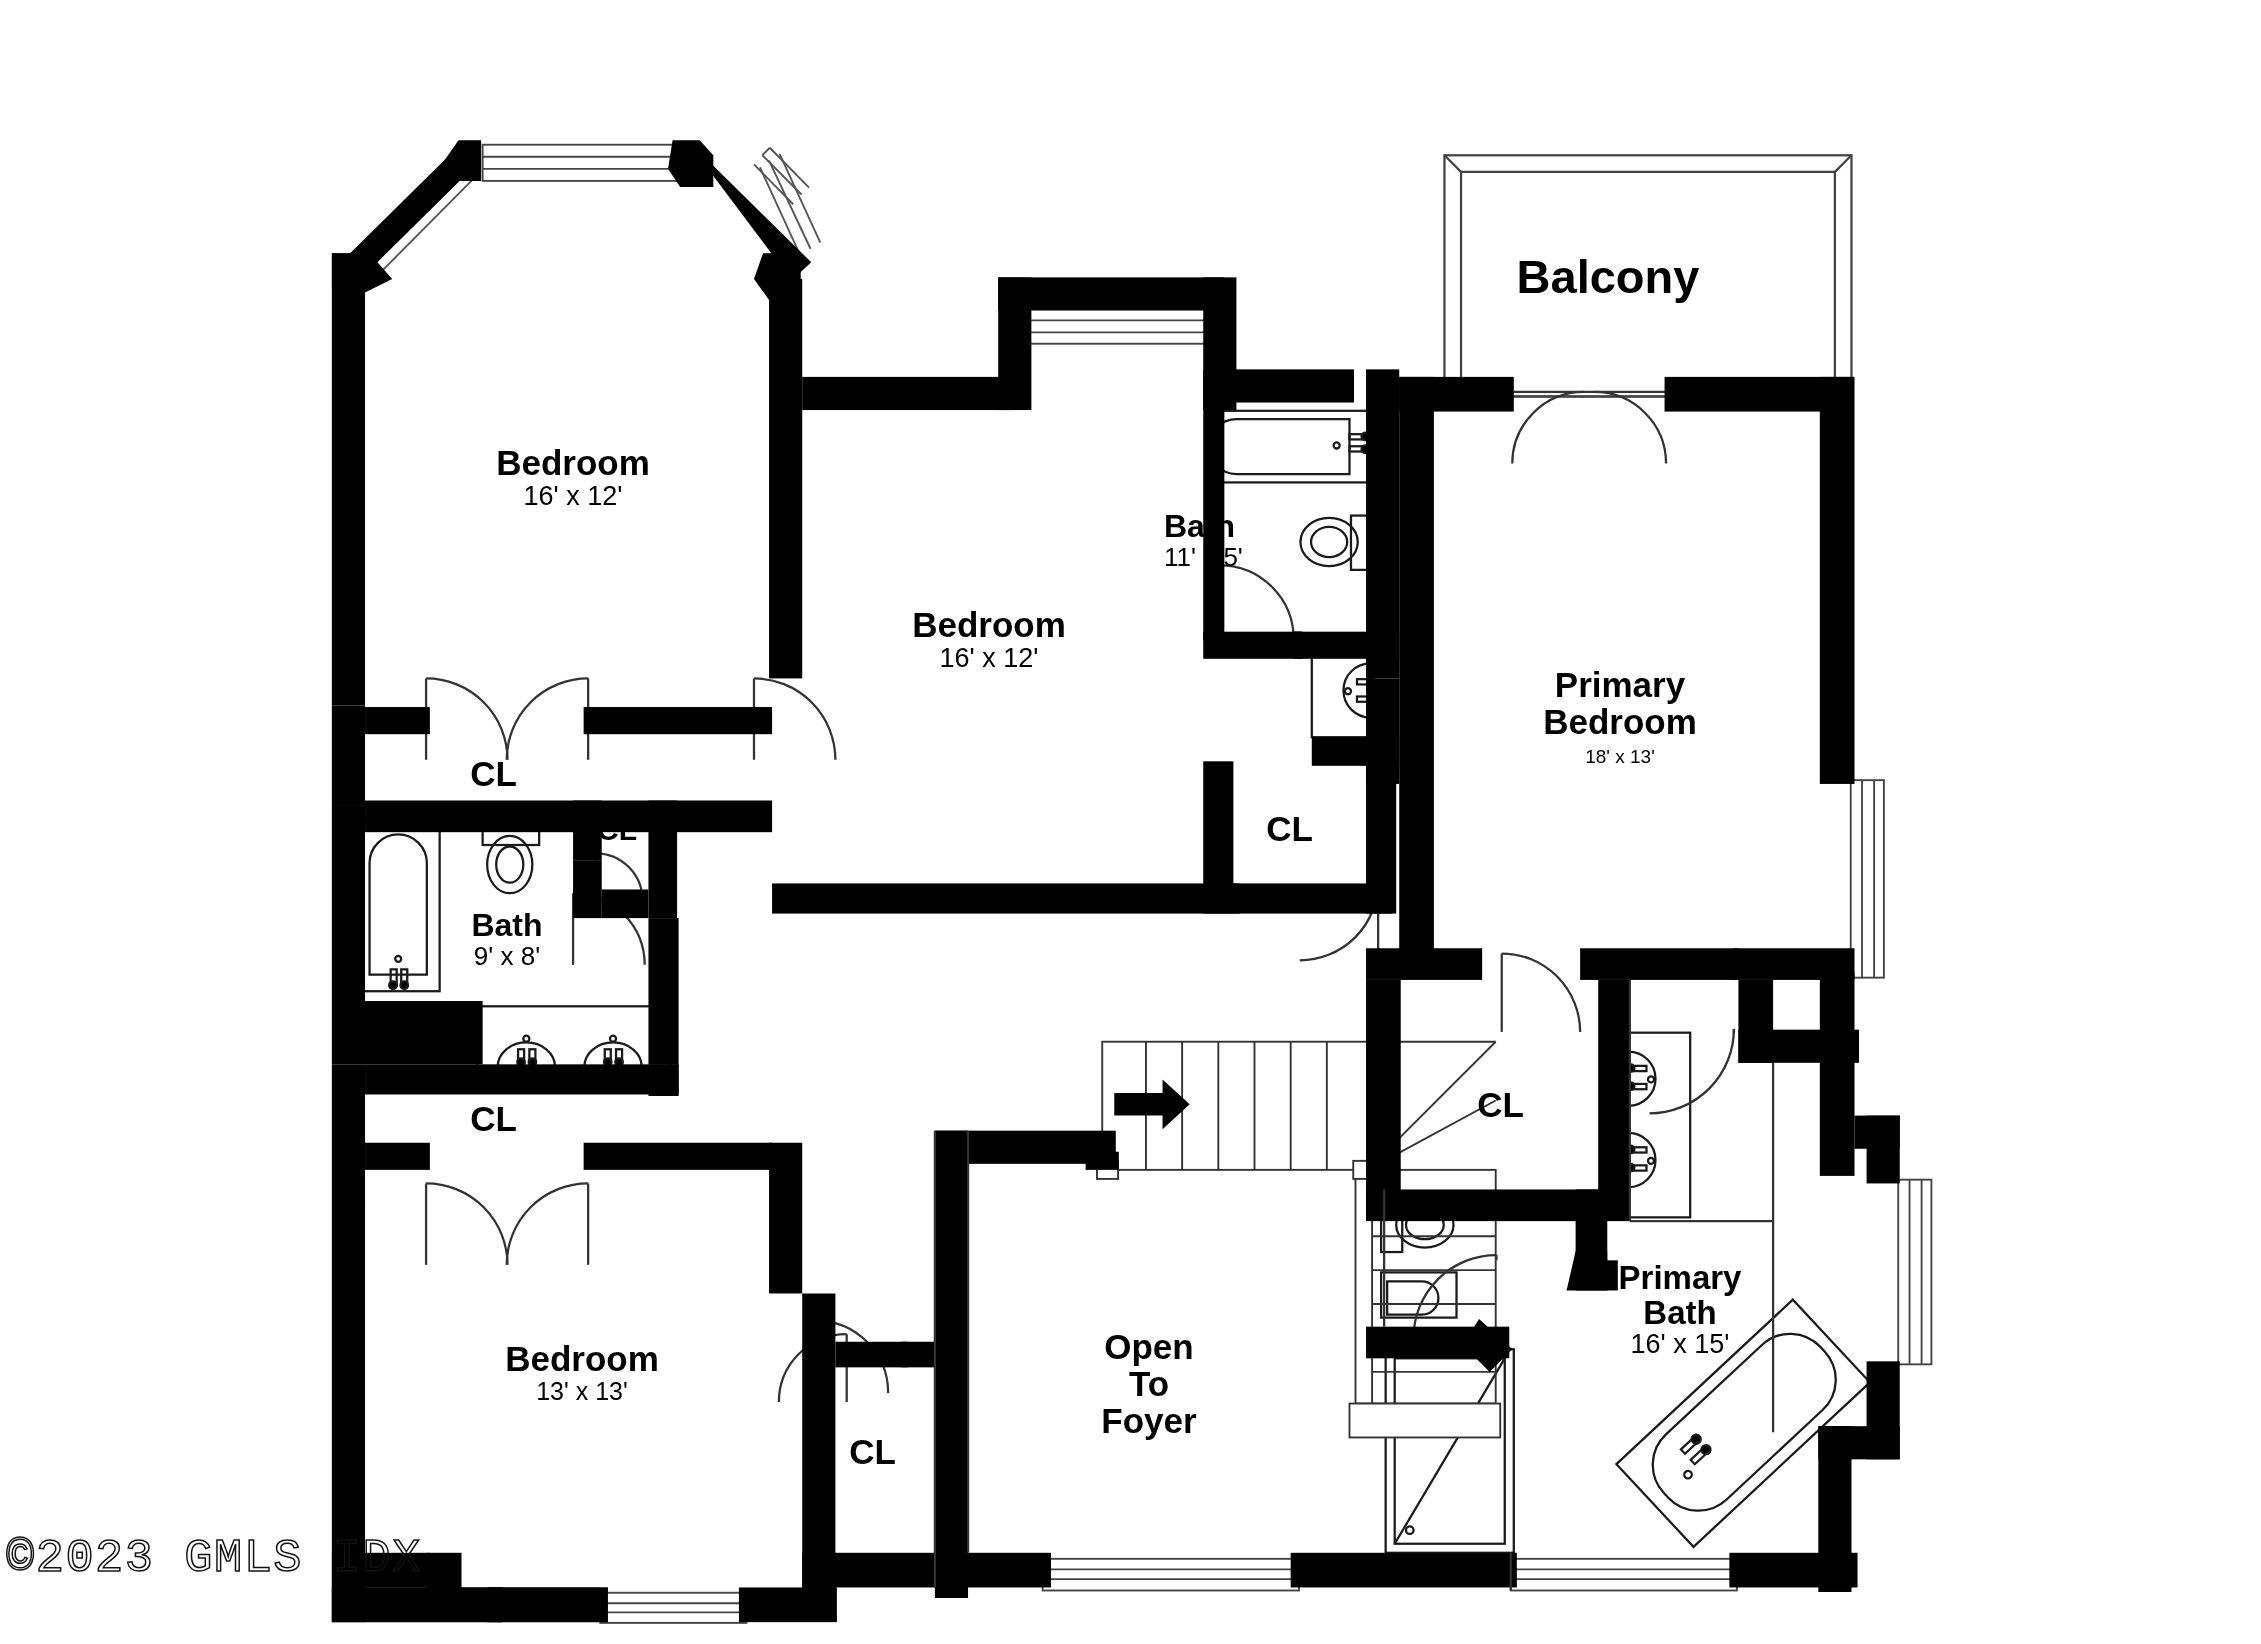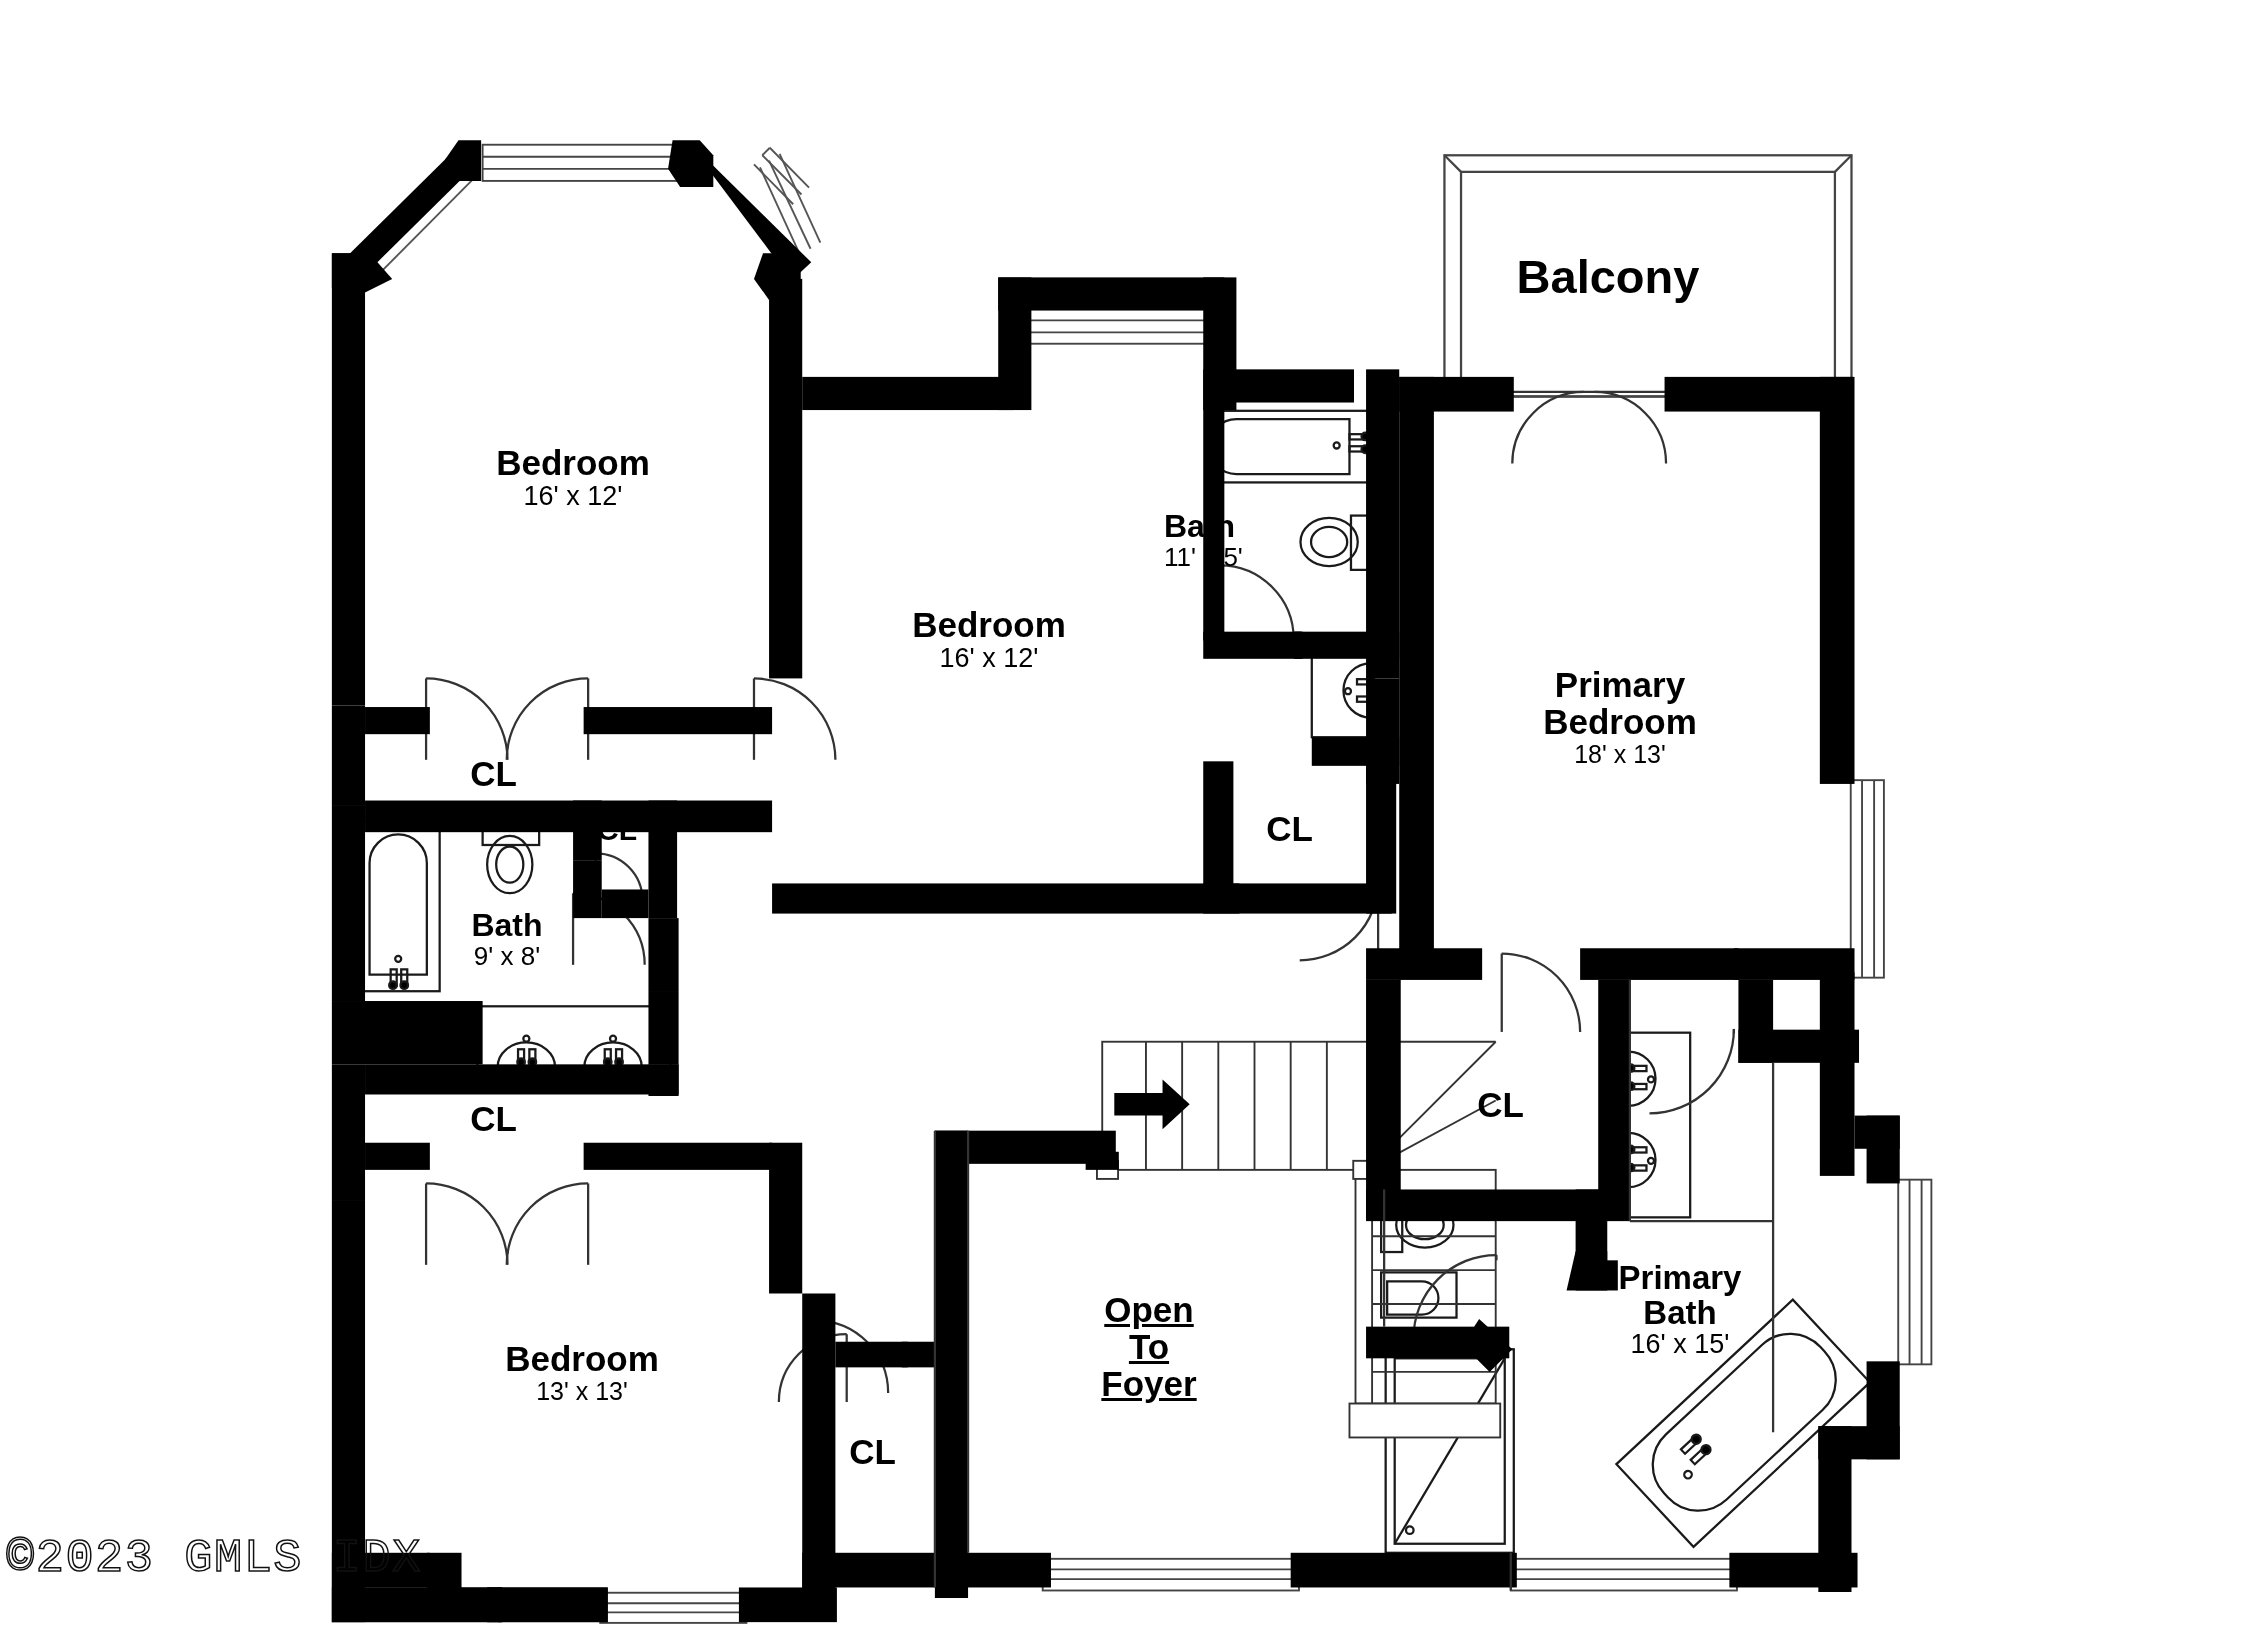--- a/index.html
+++ b/index.html
@@ -390,21 +390,21 @@
   </div>
 
   <div class="rm-label" style="left:431px;top:1341px;width:302px;font-size:35px;">
     <span class="rm-name">Bedroom</span>
     <span class="rm-dim" style="font-size:25px;">13' x 13'</span>
   </div>
 
   <div class="rm-label" style="left:1469px;top:667px;width:302px;font-size:35px;">
     <span class="rm-name">Primary
 Bedroom</span>
-    <span class="rm-dim" style="font-size:25px;">18' x 13'</span>
+    <span class="rm-dim" style="font-size:19px;margin-top:6px;">18' x 13'</span>
   </div>
 
   <div class="rm-label" style="left:1529px;top:1261px;width:302px;font-size:33px;">
     <span class="rm-name">Primary
 Bath</span>
     <span class="rm-dim" style="font-size:27px;">16' x 15'</span>
   </div>
 
   <div class="rm-label" style="left:1164px;top:510px;width:226px;font-size:32px;text-align:left;">
     <span class="rm-name">Bath</span>
@@ -413,21 +413,21 @@
 
   <div class="rm-label" style="left:394px;top:909px;width:226px;font-size:32px;">
     <span class="rm-name">Bath</span>
     <span class="rm-dim" style="font-size:26px;">9' x 8'</span>
   </div>
 
   <div class="rm-label" style="left:1457px;top:252px;width:302px;font-size:47px;">
     <span class="rm-name">Balcony</span>
   </div>
 
-  <div class="rm-label" style="left:1036px;top:1292px;width:226px;font-size:35px;text-decoration:underline;">
+  <div class="rm-label" style="left:1036px;top:1329px;width:226px;font-size:35px;">
     <span class="rm-name">Open
 To
 Foyer</span>
   </div>
 
   <div class="rm-label" style="left:418px;top:756px;width:151px;font-size:35px;font-weight:bold;">
     <span>CL</span>
   </div>
   <div class="rm-label" style="left:549px;top:814px;width:136px;font-size:30px;font-weight:bold;">
     <span>CL</span>

